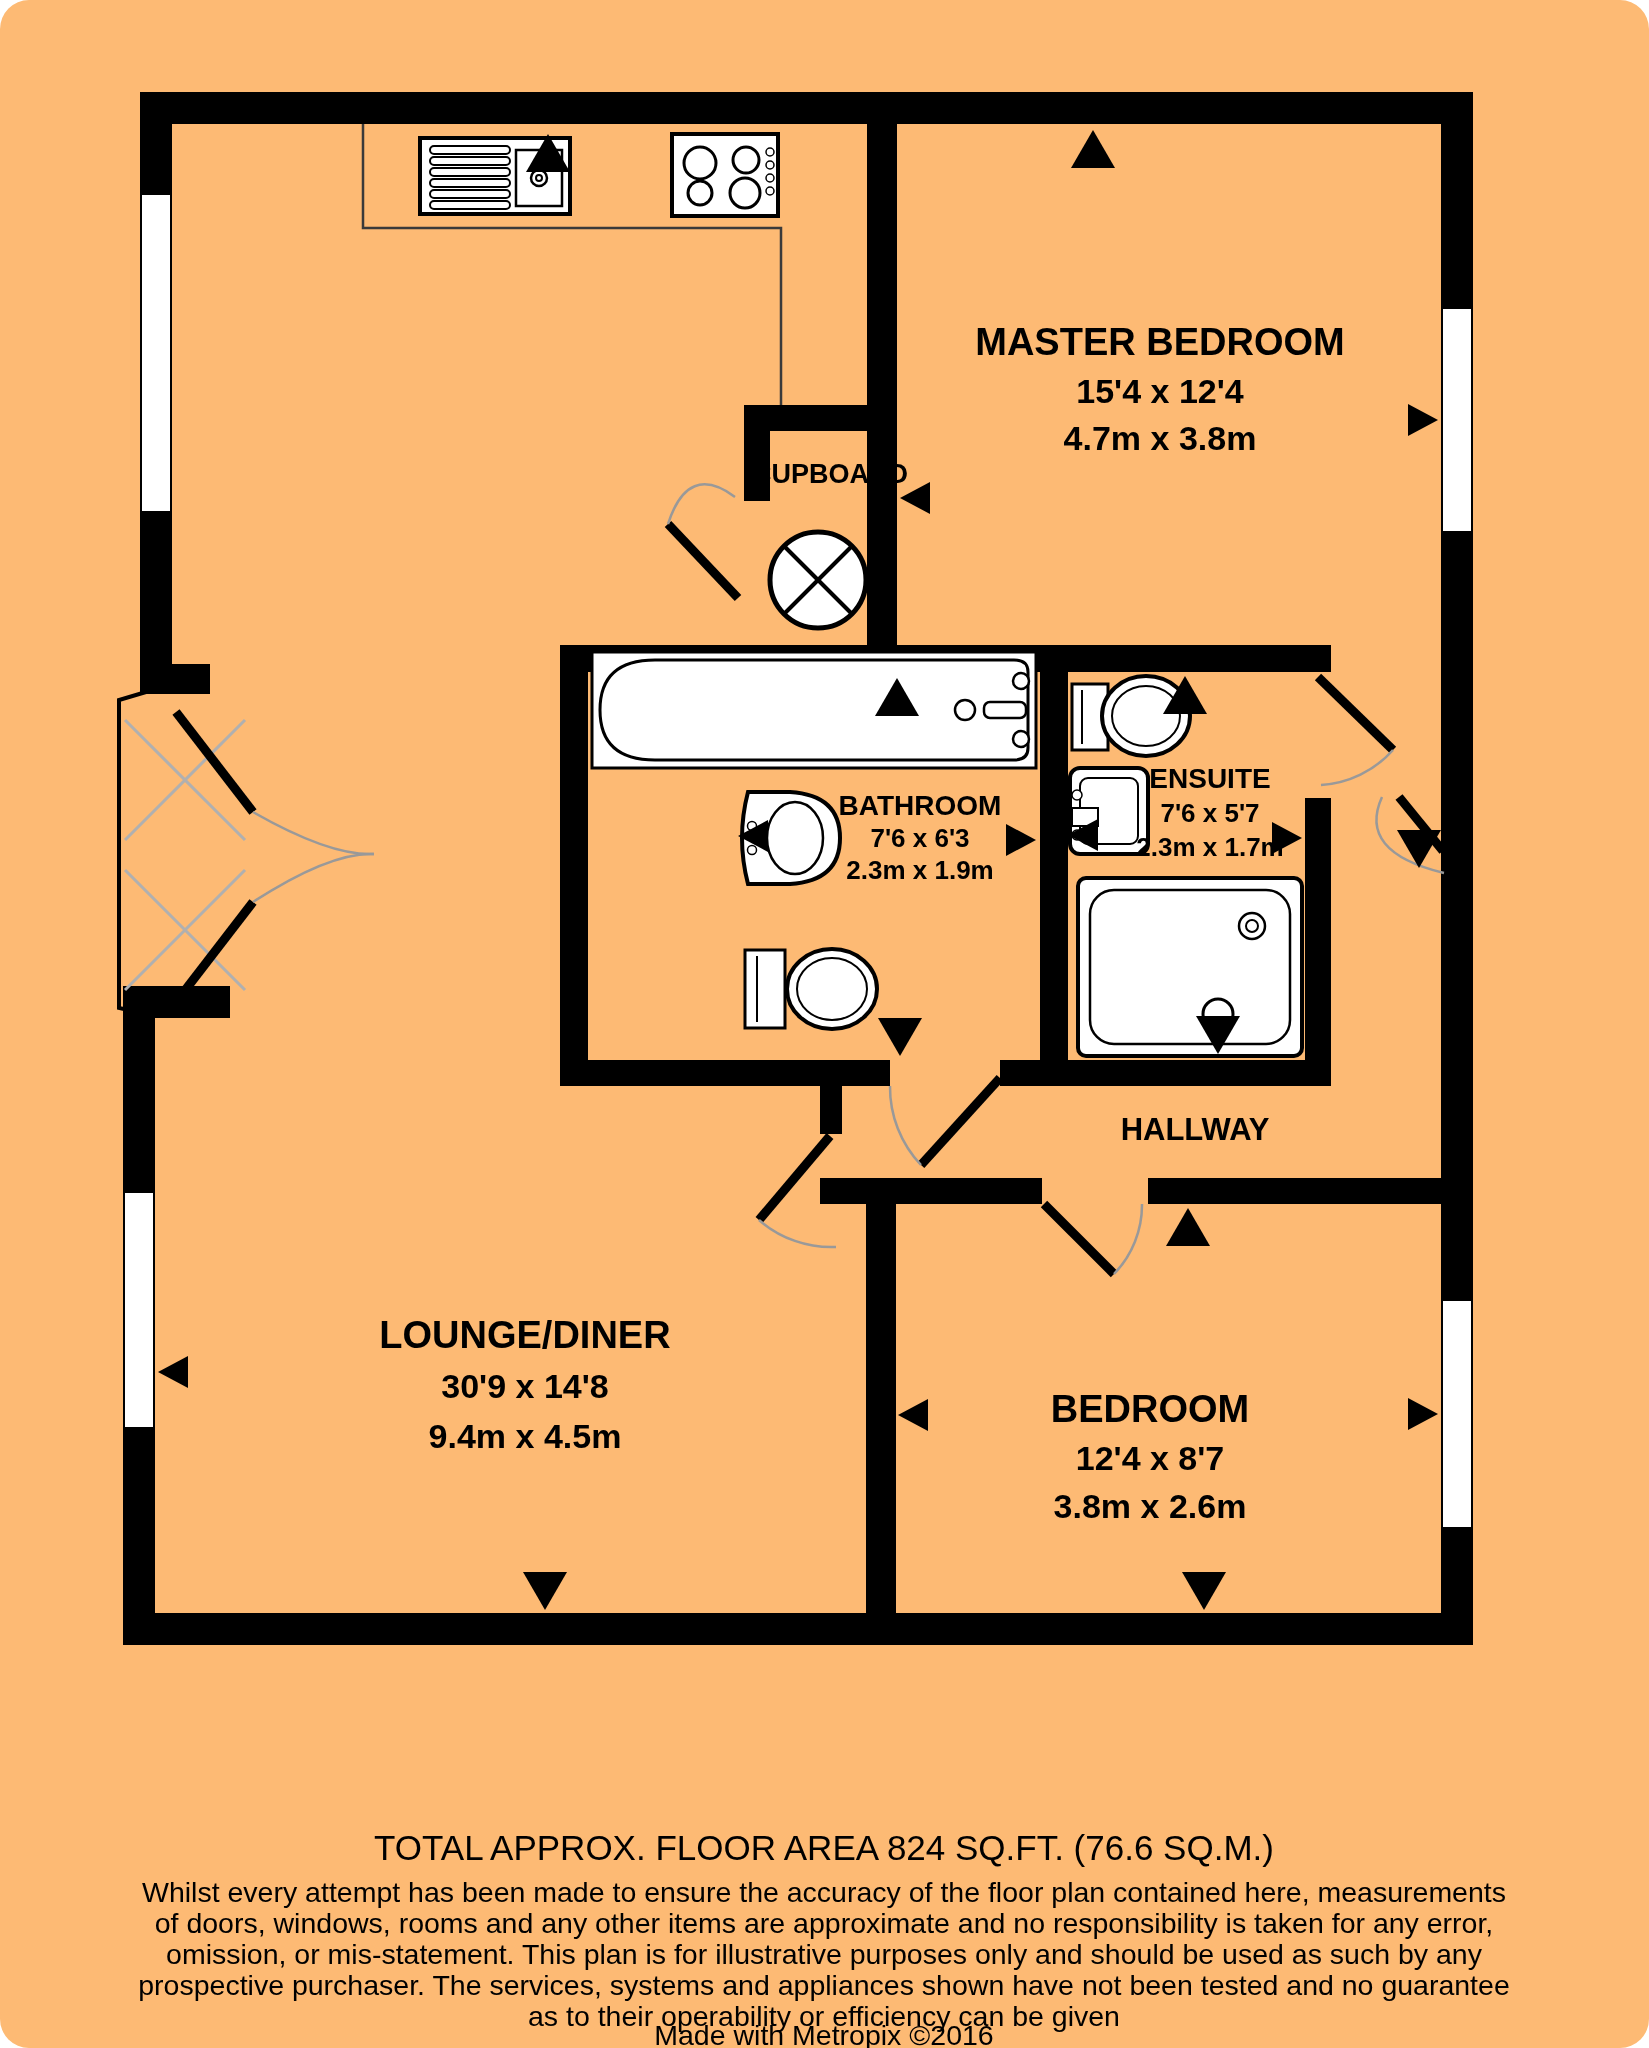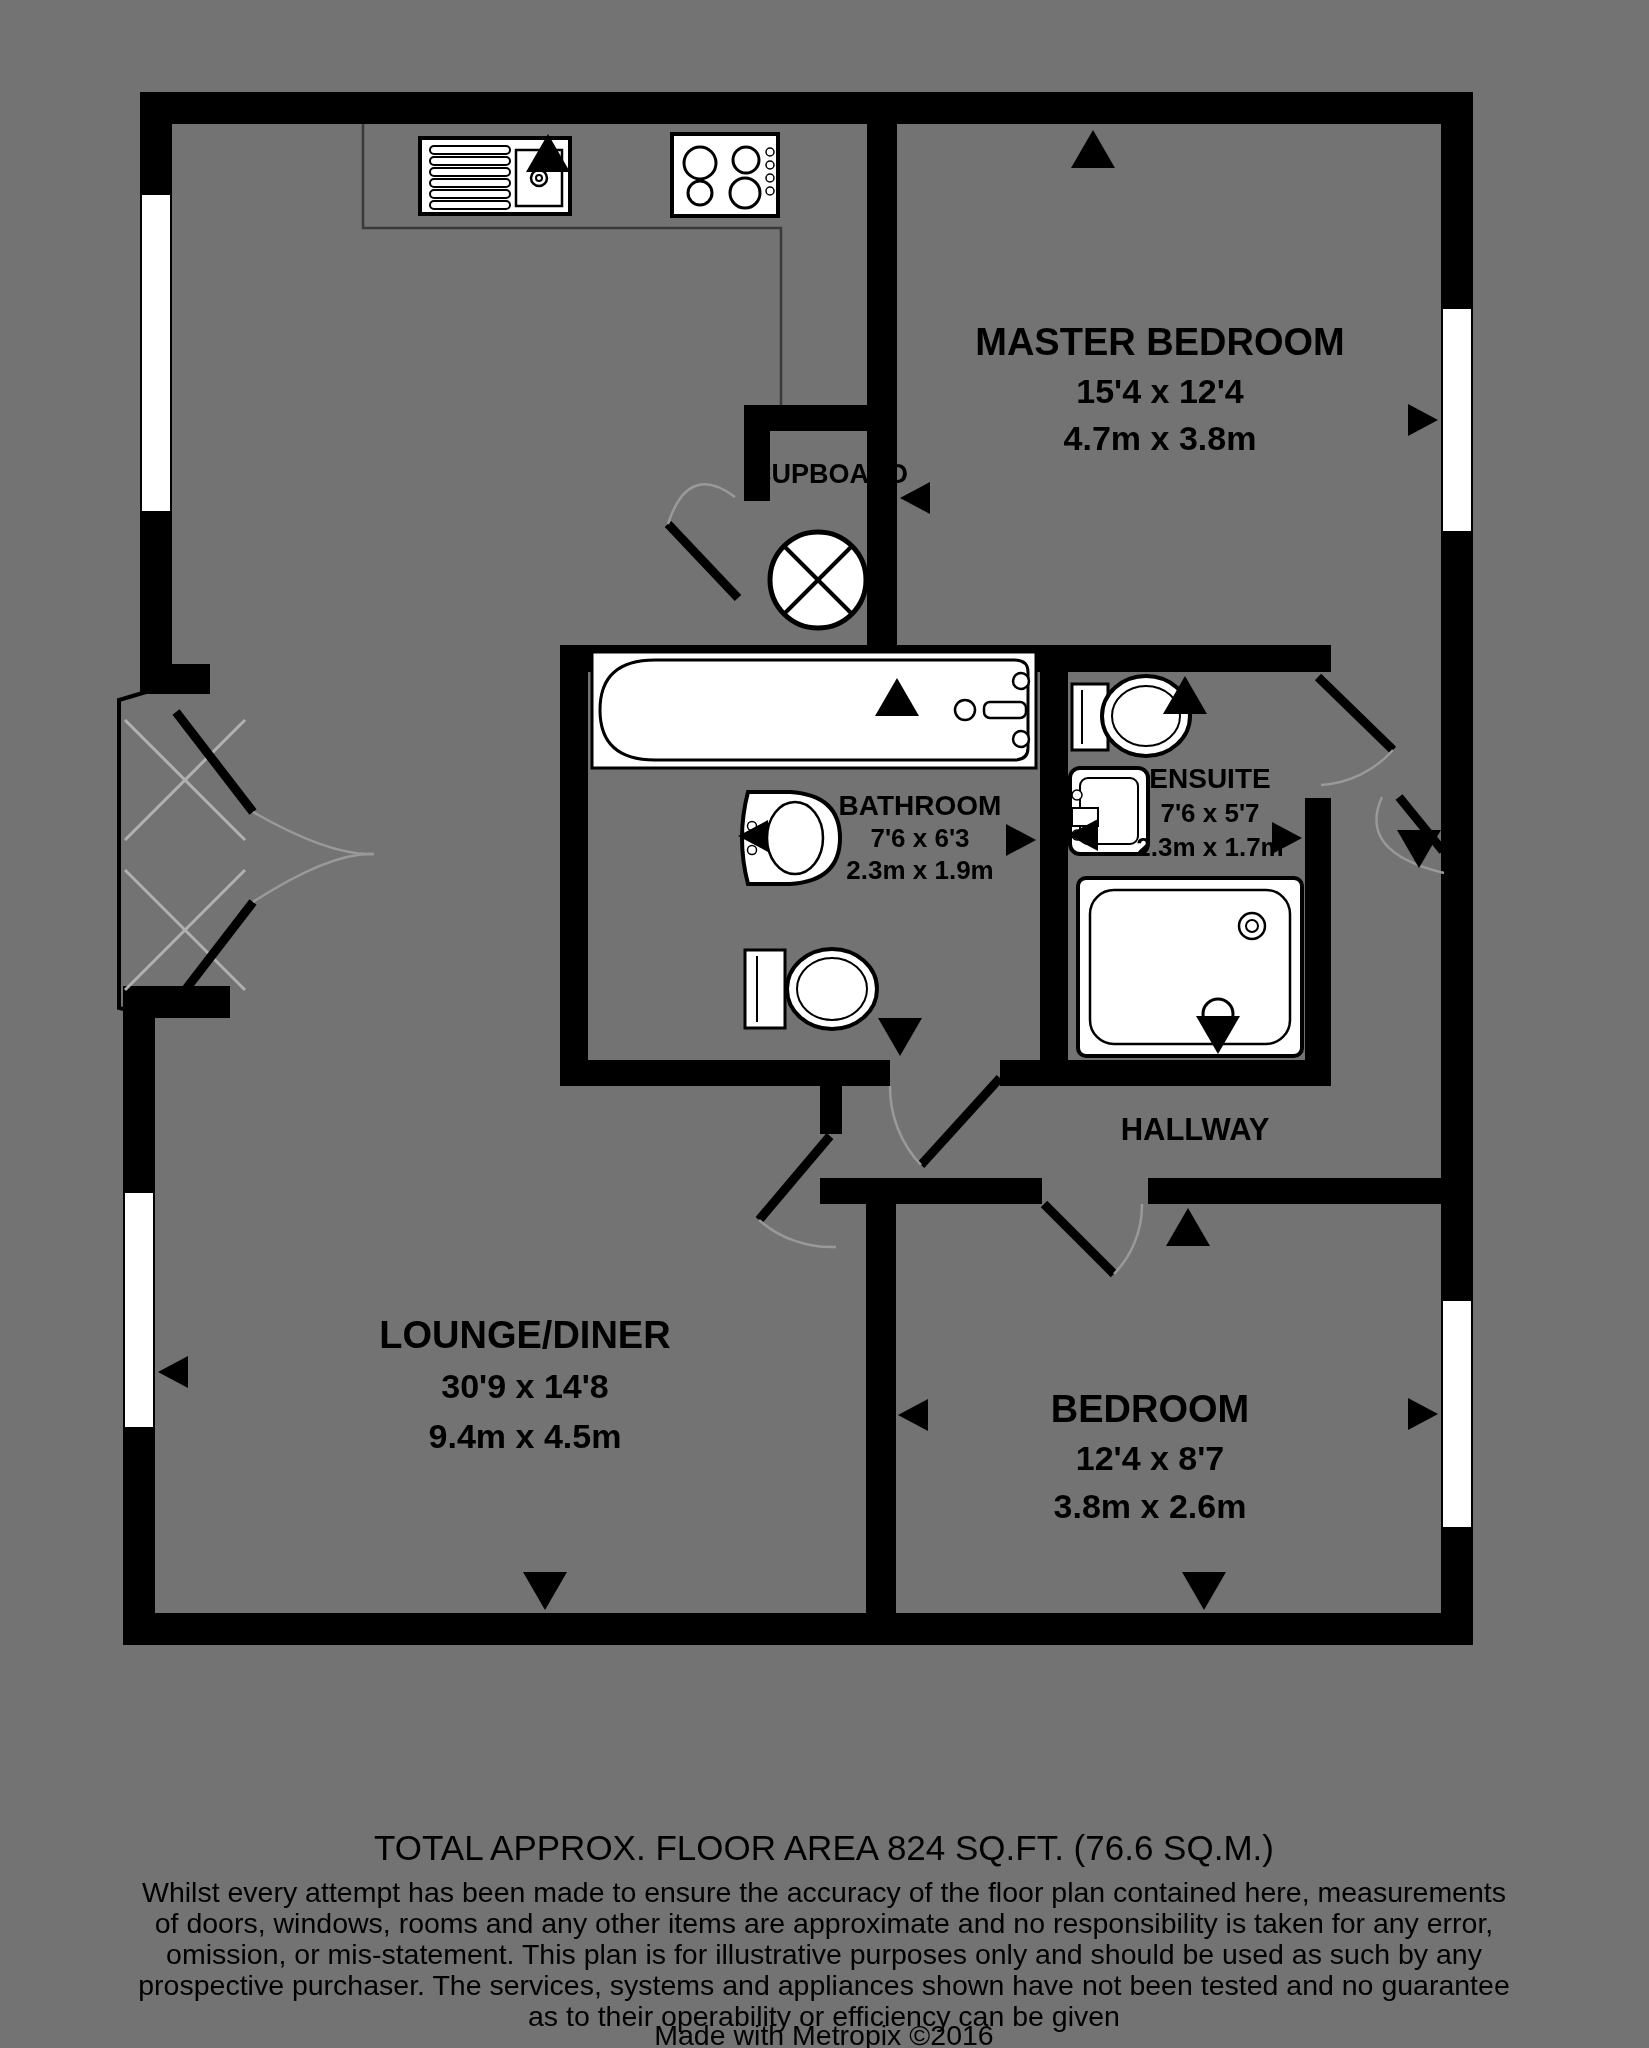--- a/index.html
+++ b/index.html
@@ -1,16 +1,16 @@
 <!DOCTYPE html>
 <html><head>
 <meta charset="utf-8">
 <style>
   html,body{margin:0;padding:0;background:#ffffff;}
-  .page{width:1649px;height:2048px;position:relative;background:#737373;}
+  .page{width:1649px;height:2048px;position:relative;background:#fdba74;border-radius:29px;}
   svg{display:block;}
   .wall{fill:#000;}
   .thin{fill:none;stroke:#3a3a3a;stroke-width:2.5;}
   .fixture{fill:#fff;stroke:#000;}
   .win{fill:#fff;stroke:#000;stroke-width:2;}
   .arc{fill:none;stroke:#999;stroke-width:2.5;}
   .leaf{stroke:#000;stroke-width:9;}
   .glz{stroke:#b0b0b0;stroke-width:3;}
   .tri{fill:#000;}
   text{font-family:"Liberation Sans",sans-serif;fill:#000;text-anchor:middle;}

